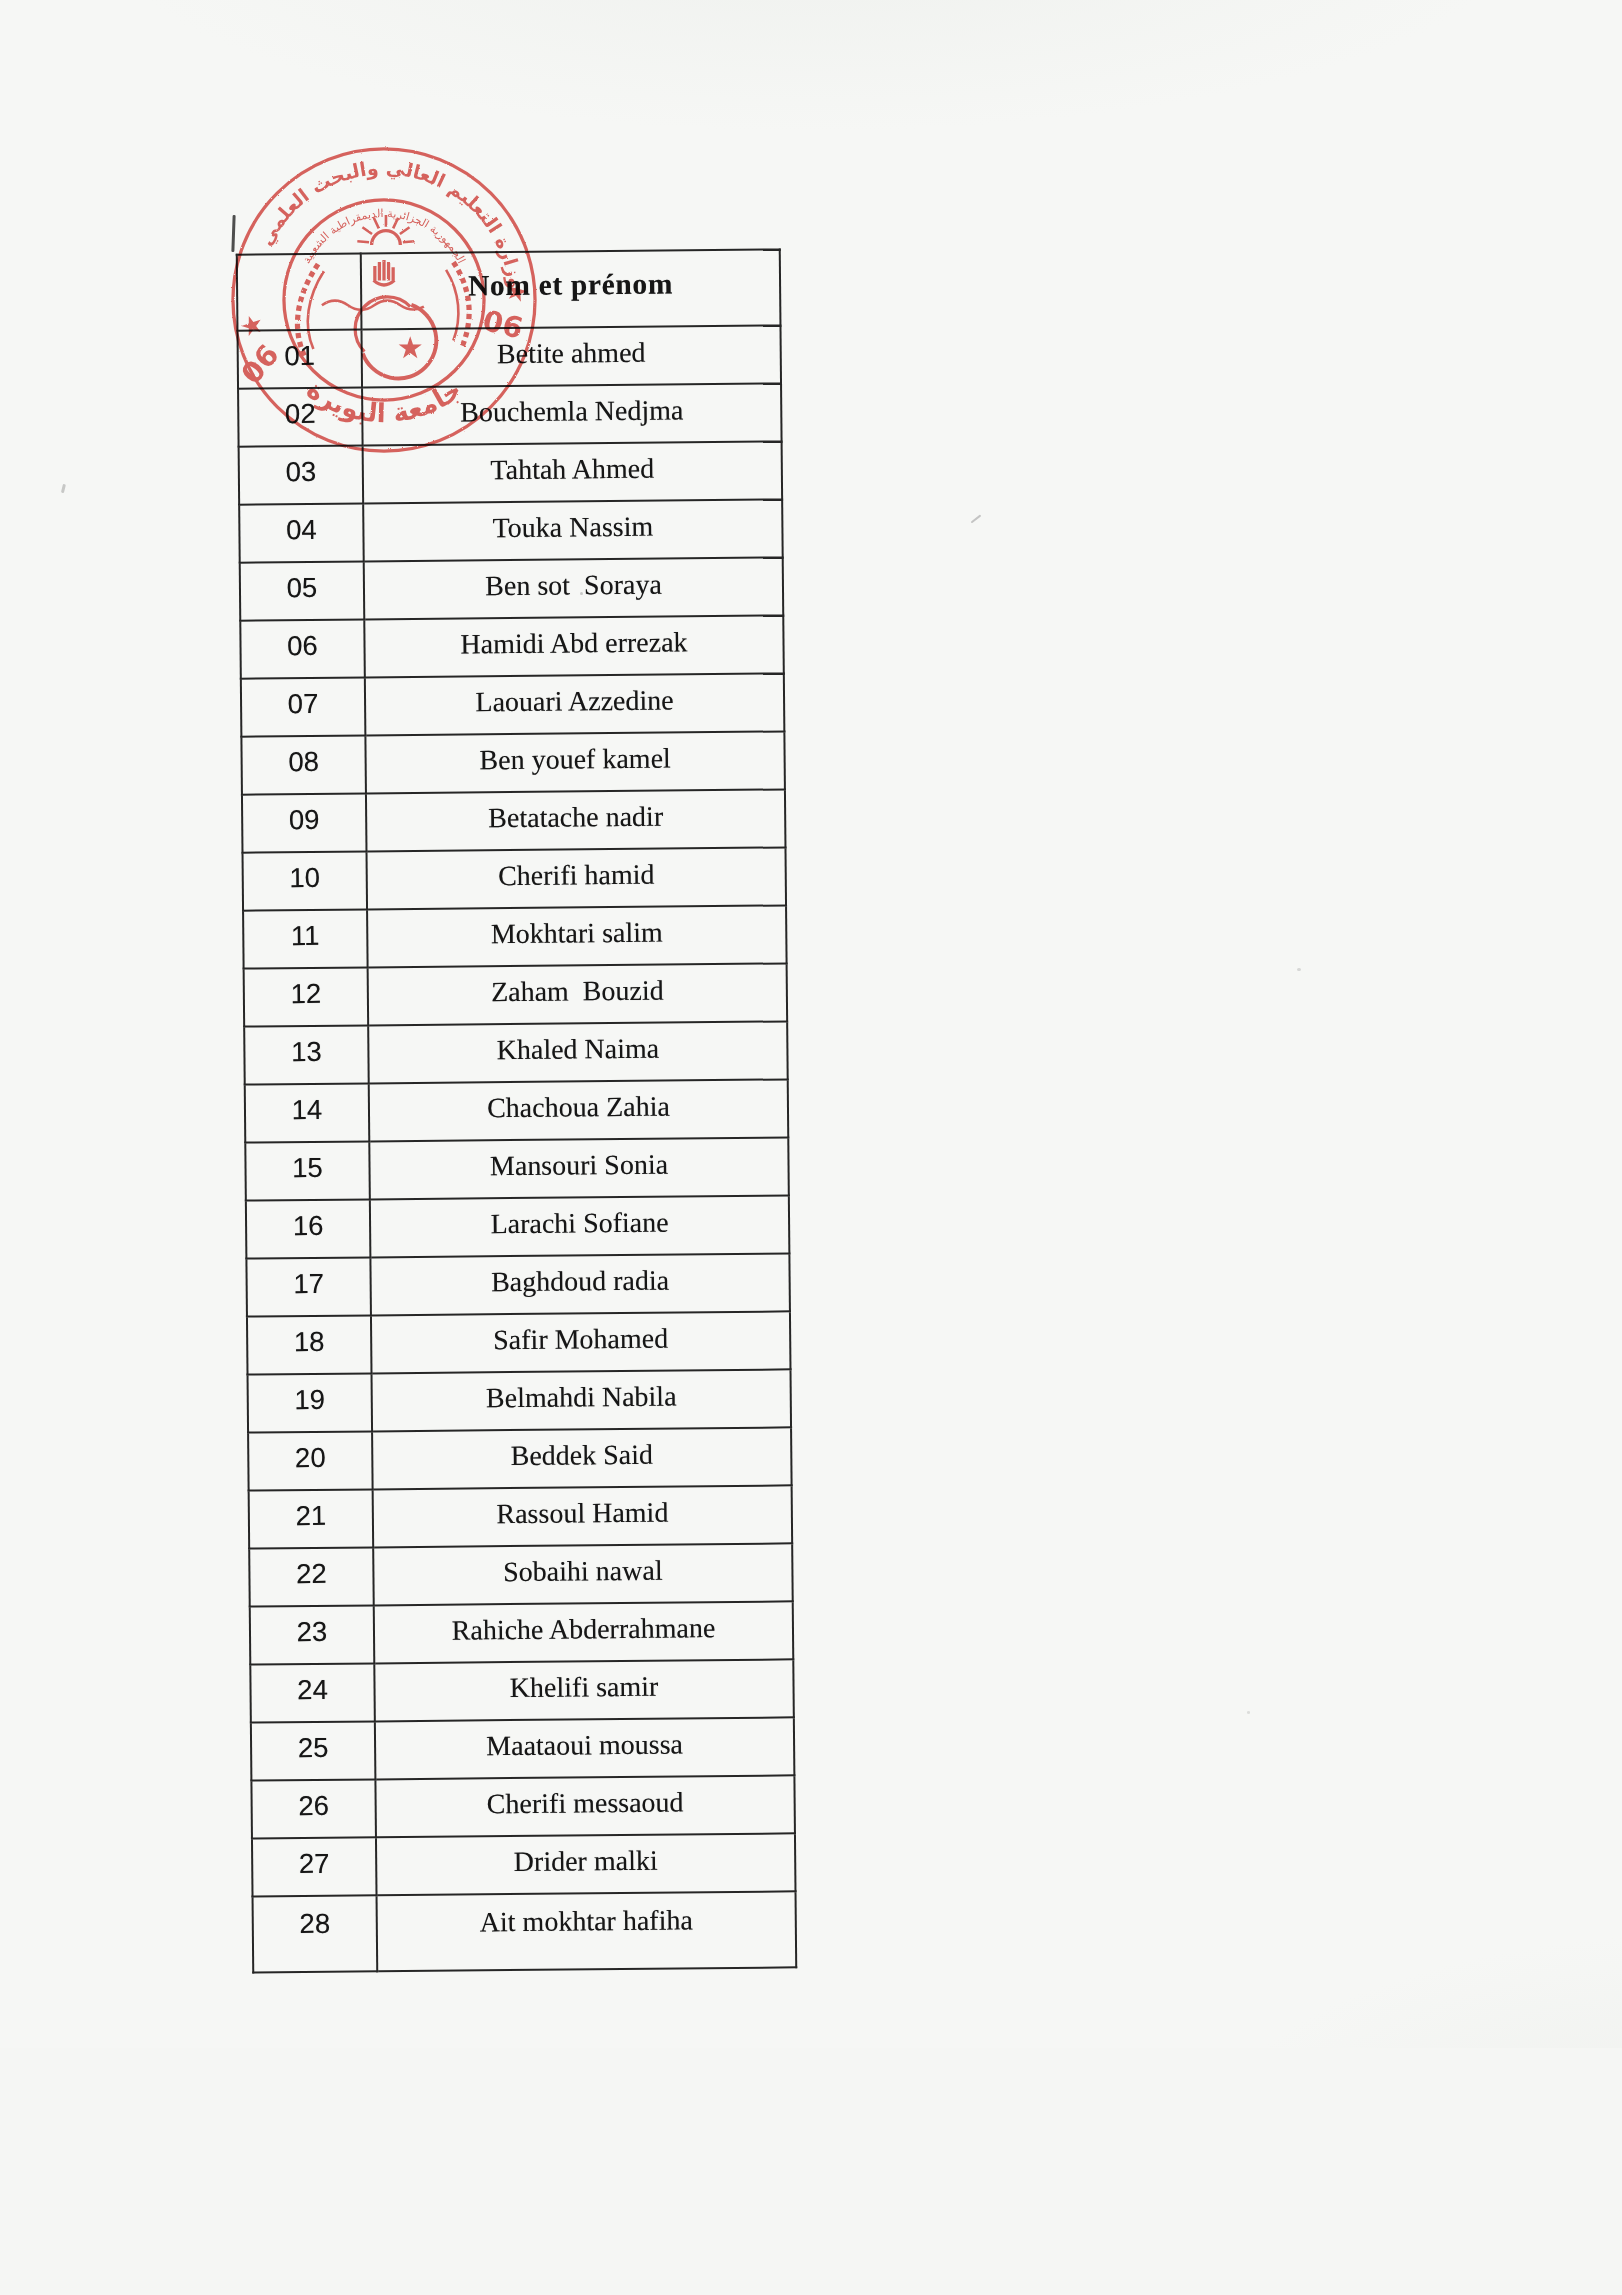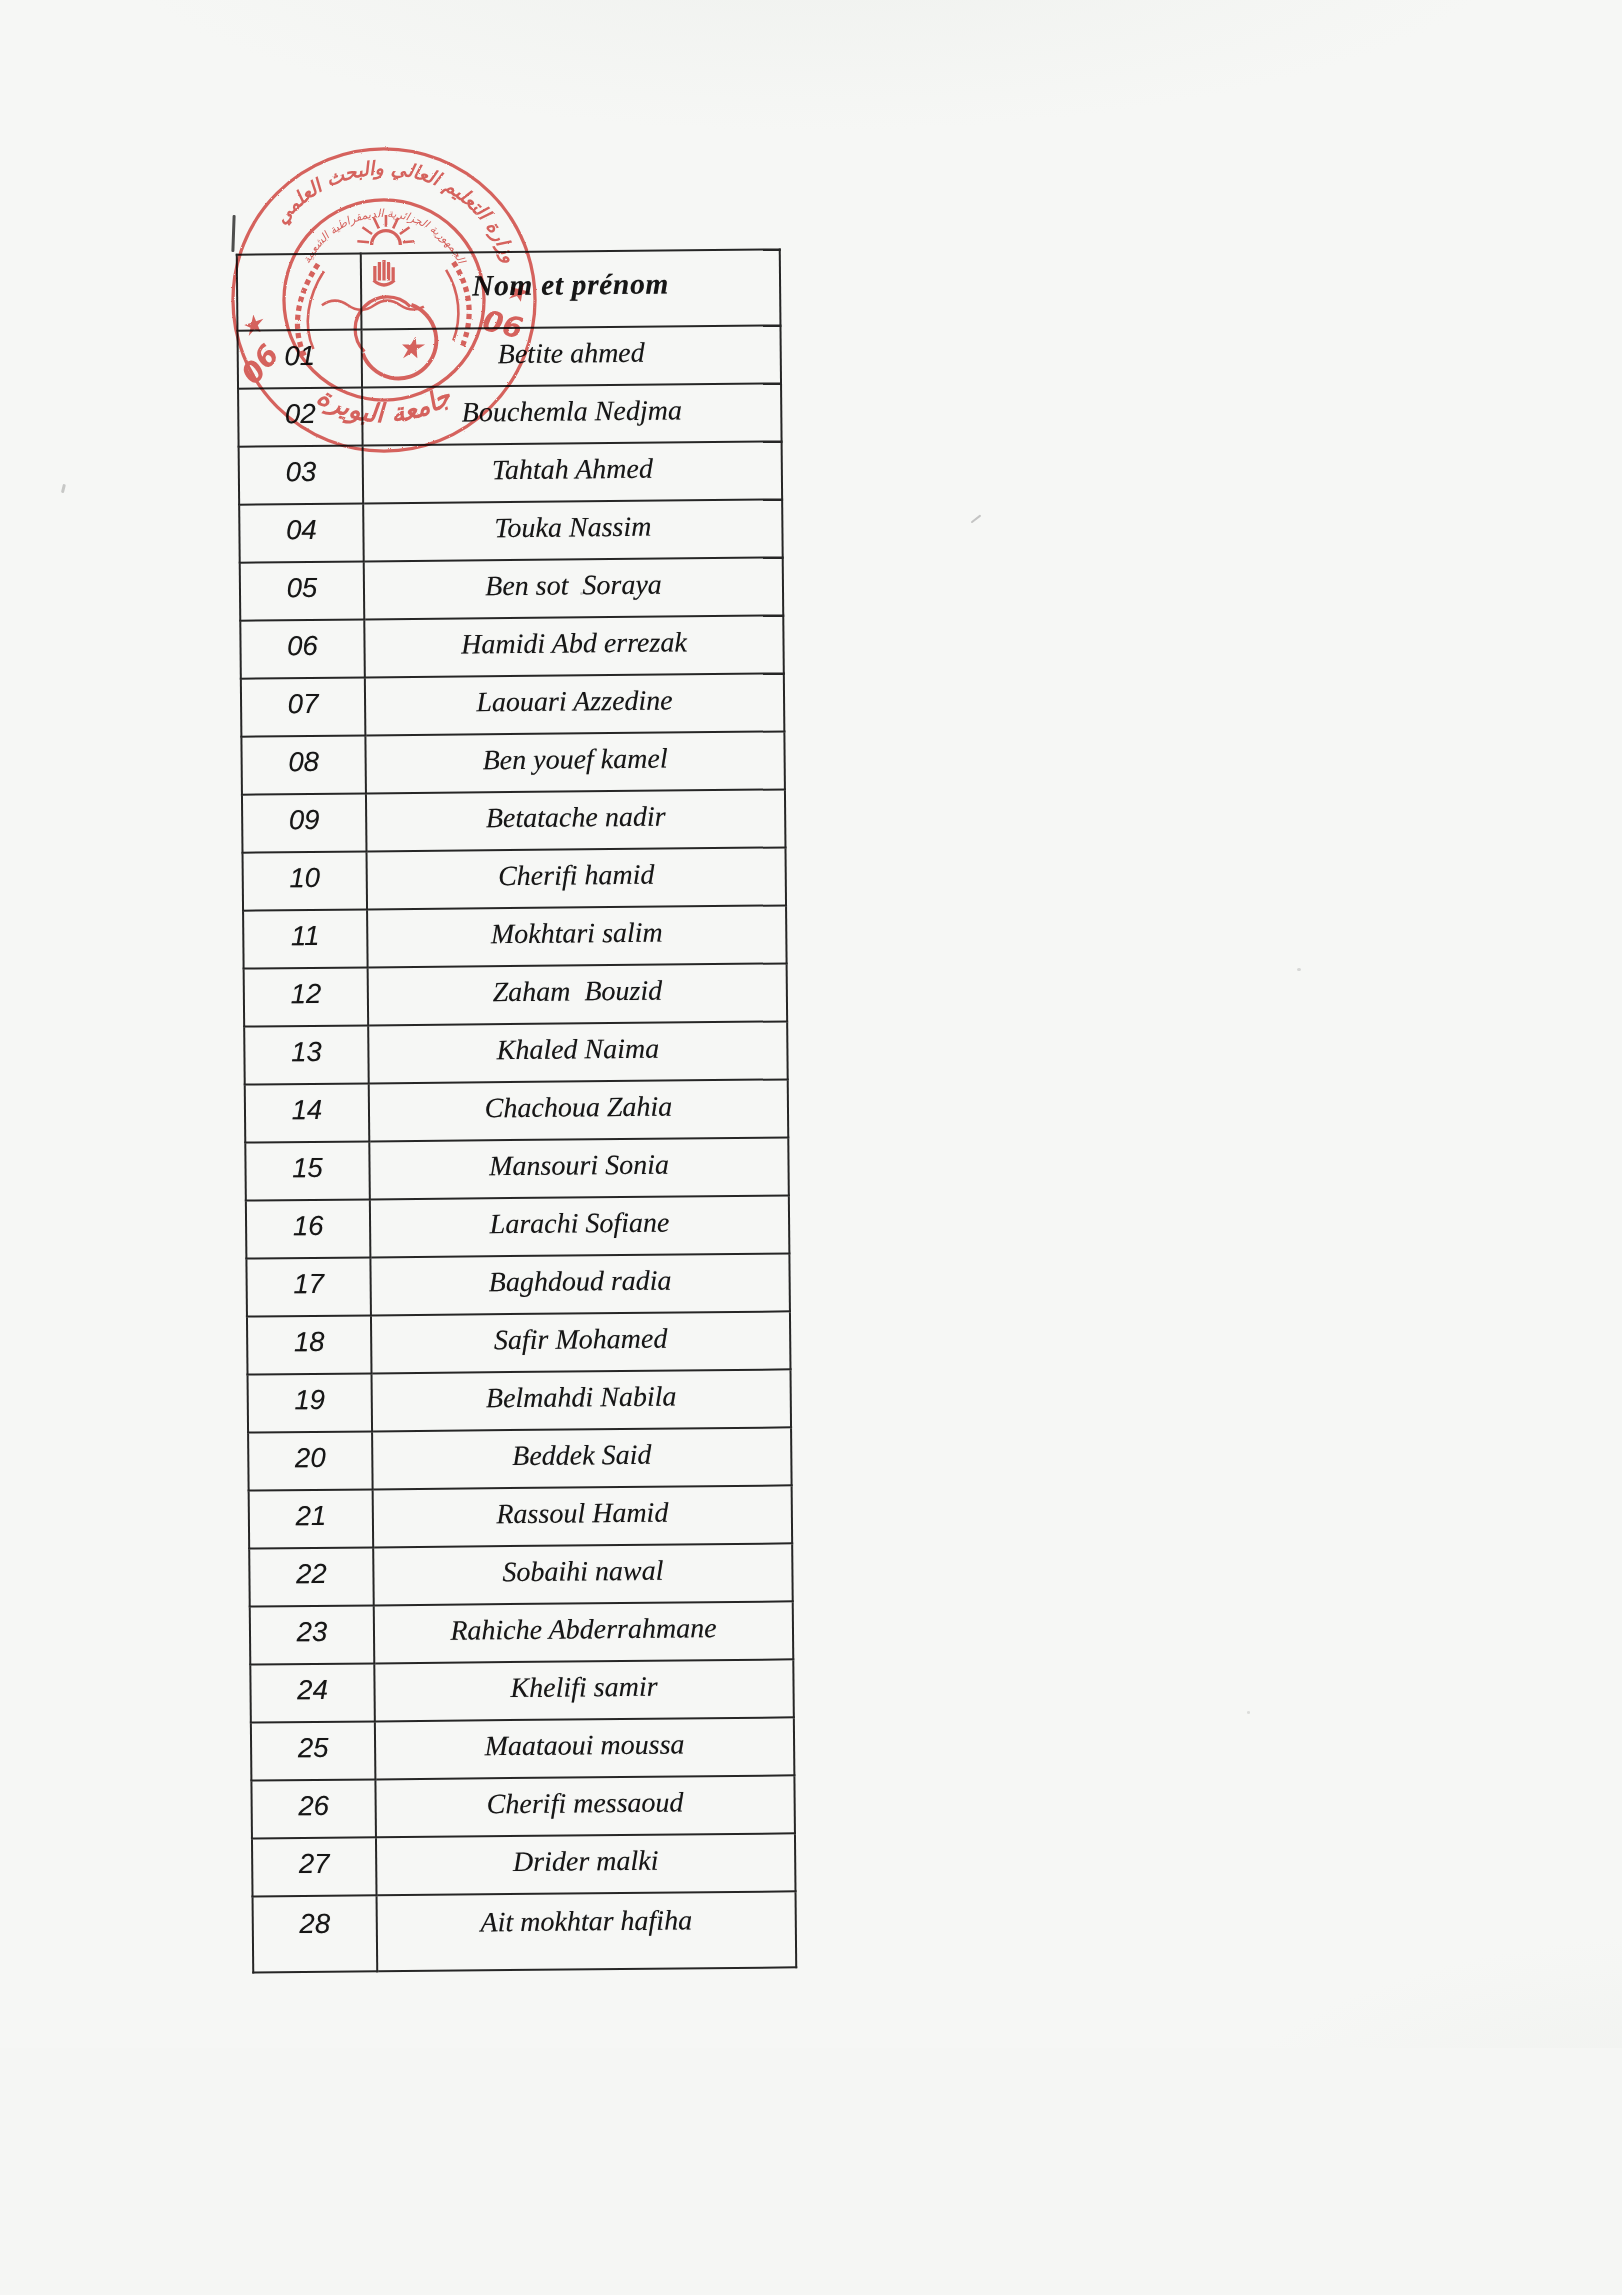--- a/index.html
+++ b/index.html
@@ -8,21 +8,20 @@
     background:#f5f6f4;
     overflow:hidden;
     font-family:"Liberation Serif", serif;
   }
   .page{
     position:relative;width:1623px;height:2048px;
     background:
       radial-gradient(ellipse 1178px 327px at 50% -65px, #eff1ee 0%, rgba(239,241,238,0) 60%),
       radial-gradient(ellipse 916px 393px at 105% 105%, #eef0ed 0%, rgba(238,240,237,0) 55%),
       #f6f7f5;
-    font-style: italic;
   }
 
   
   .doc-table{
     position:absolute;left:244px;top:251px;
     border-collapse:collapse;
     transform:rotate(-0.55deg);
     transform-origin:50% 50%;
     mix-blend-mode:multiply;
     z-index:2;

